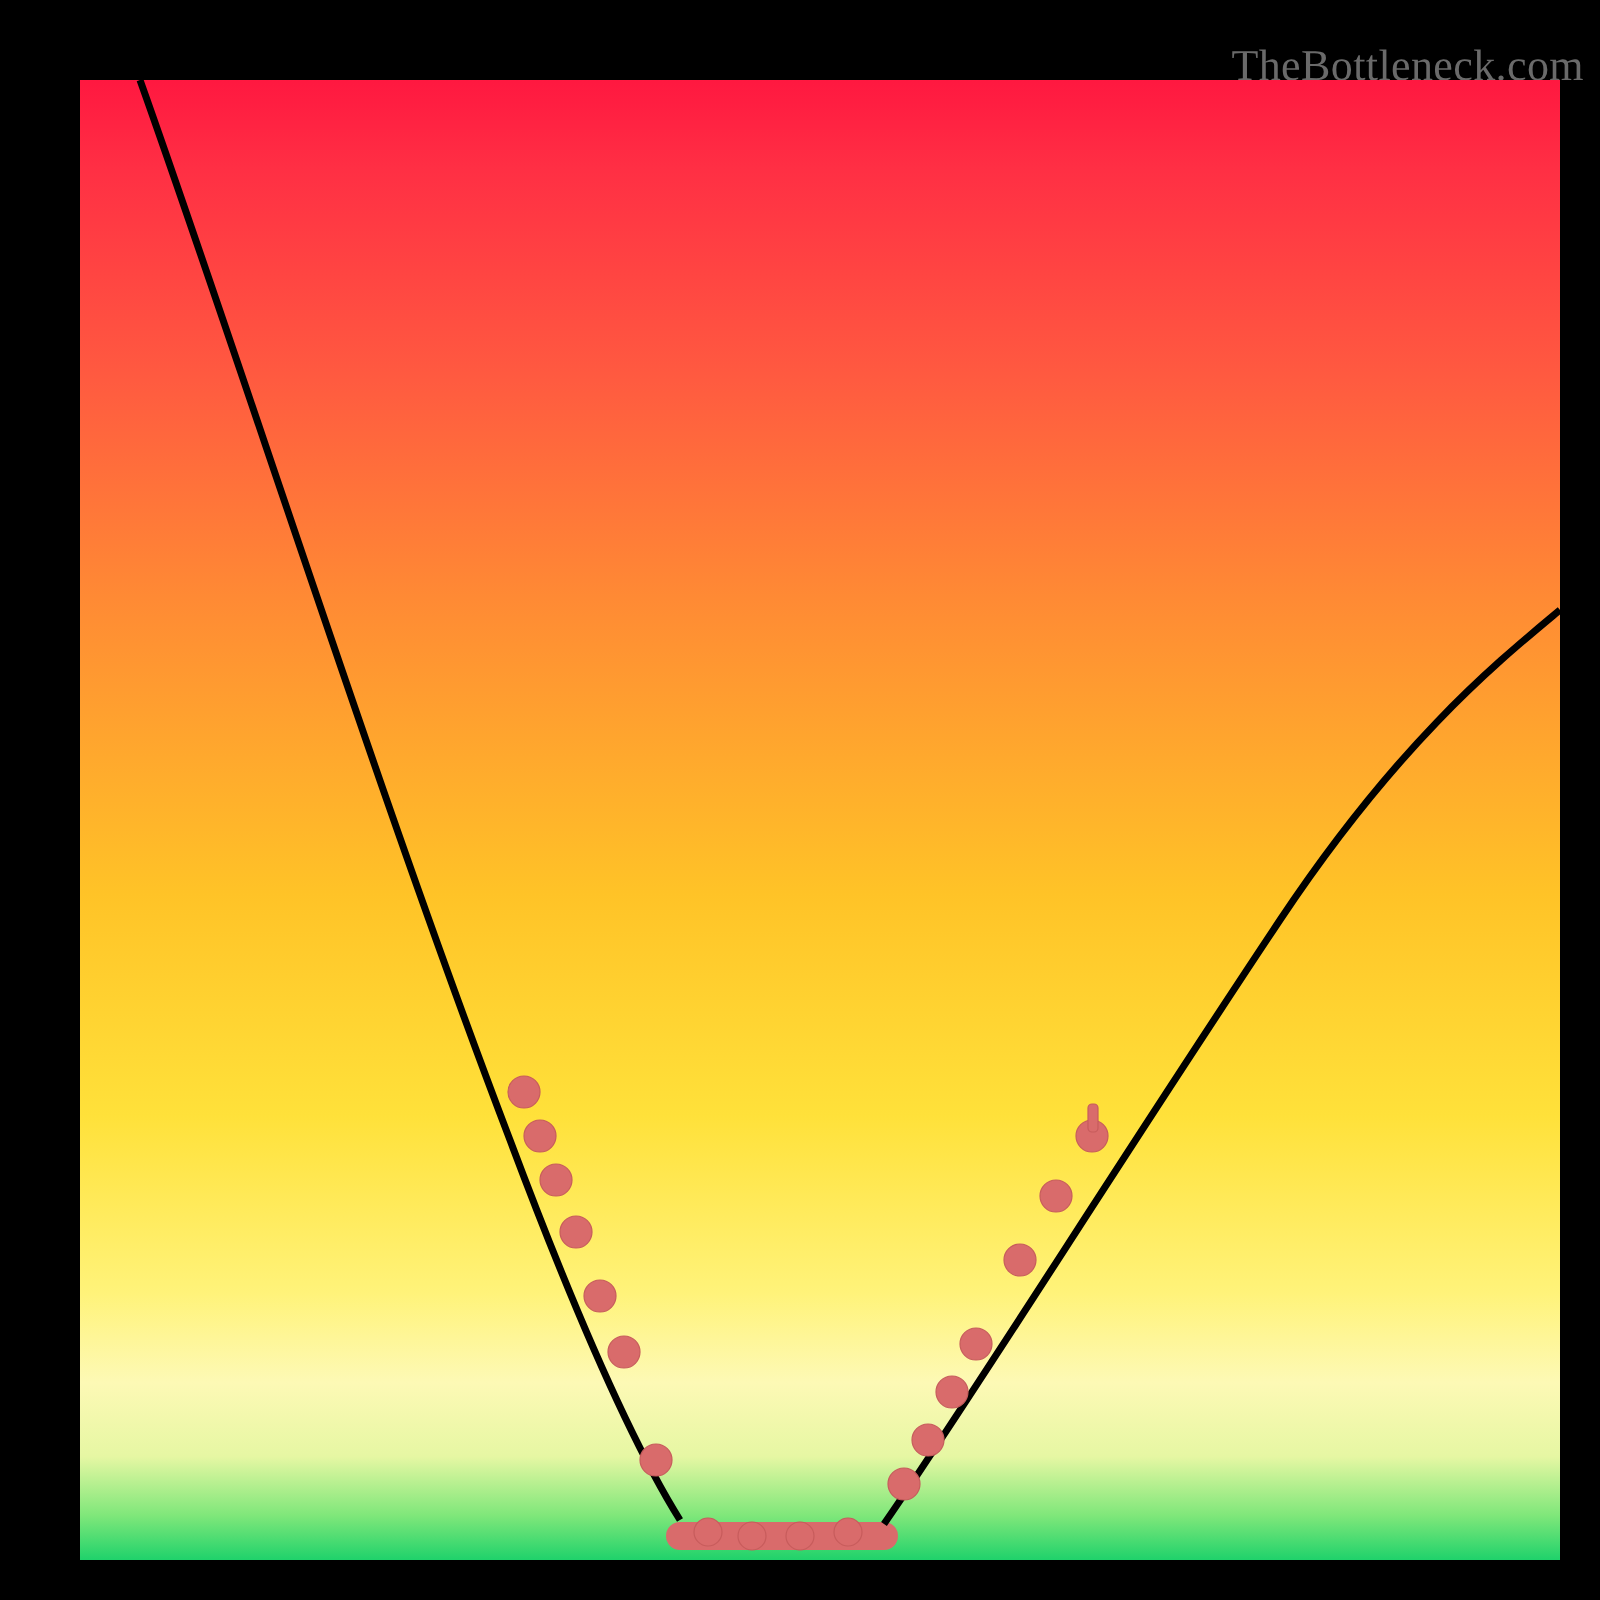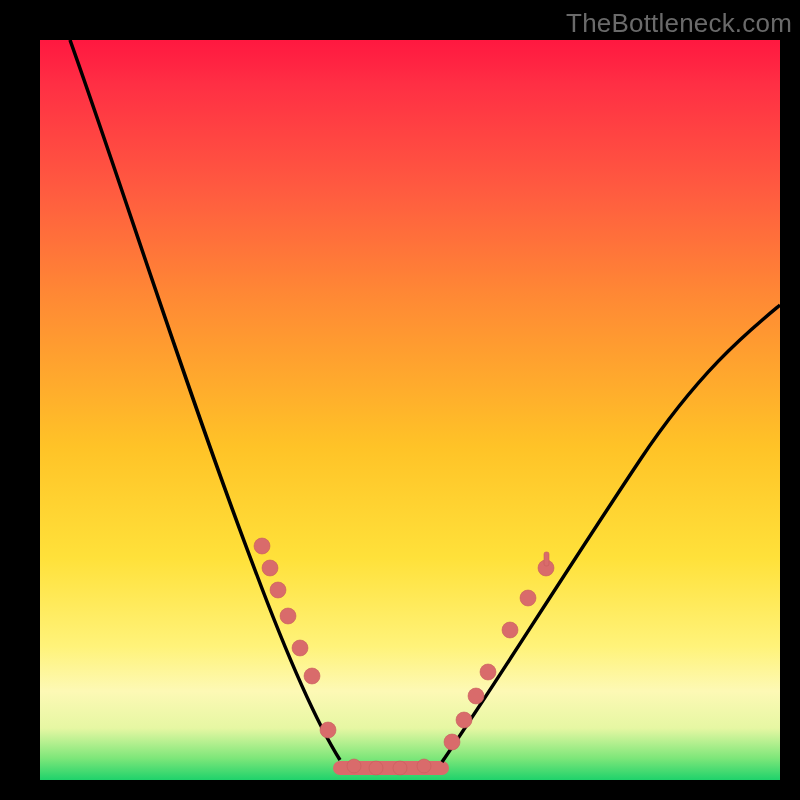--- a/index.html
+++ b/index.html
@@ -35,24 +35,24 @@
       #ffe13a 70%,
       #fff37a 82%,
       #fdf9b5 88%,
       #e6f7a3 93%,
       #7fe77a 97%,
       #1fd26b 100%
     );
   }
   .watermark {
     position: absolute;
-    top: 8px;
+    top: 20px;
     right: 8px;
-    font-family: Liberation Sans, sans-serif;
-    font-size: 26px;
+    font-family: Liberation Serif, serif;
+    font-size: 22px;
     color: #6a6a6a;
     letter-spacing: 0.2px;
     user-select: none;
   }
   svg.curve {
     position: absolute;
     left: 0;
     top: 0;
     width: 740px;
     height: 740px;

